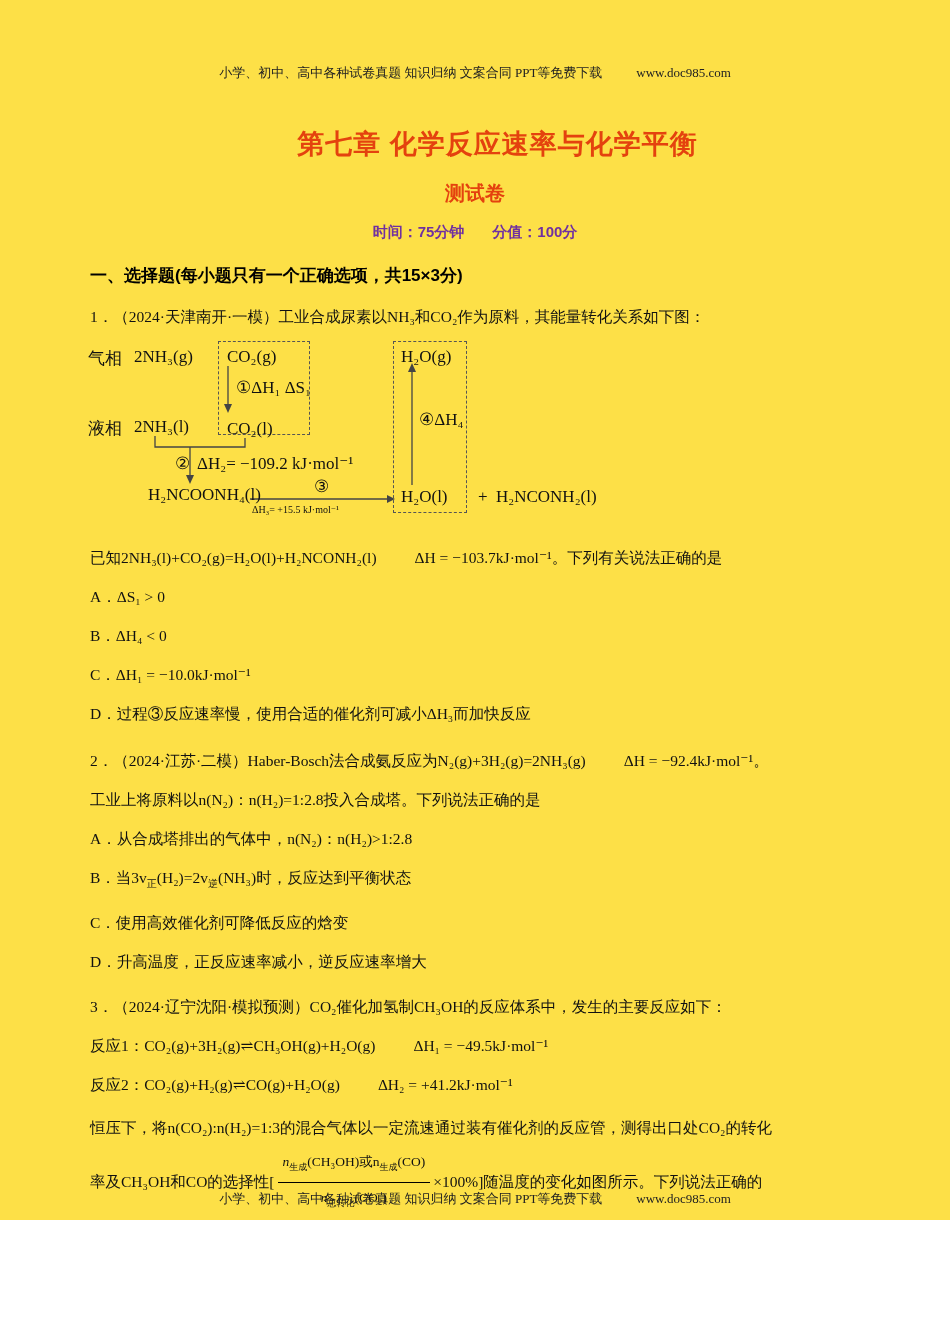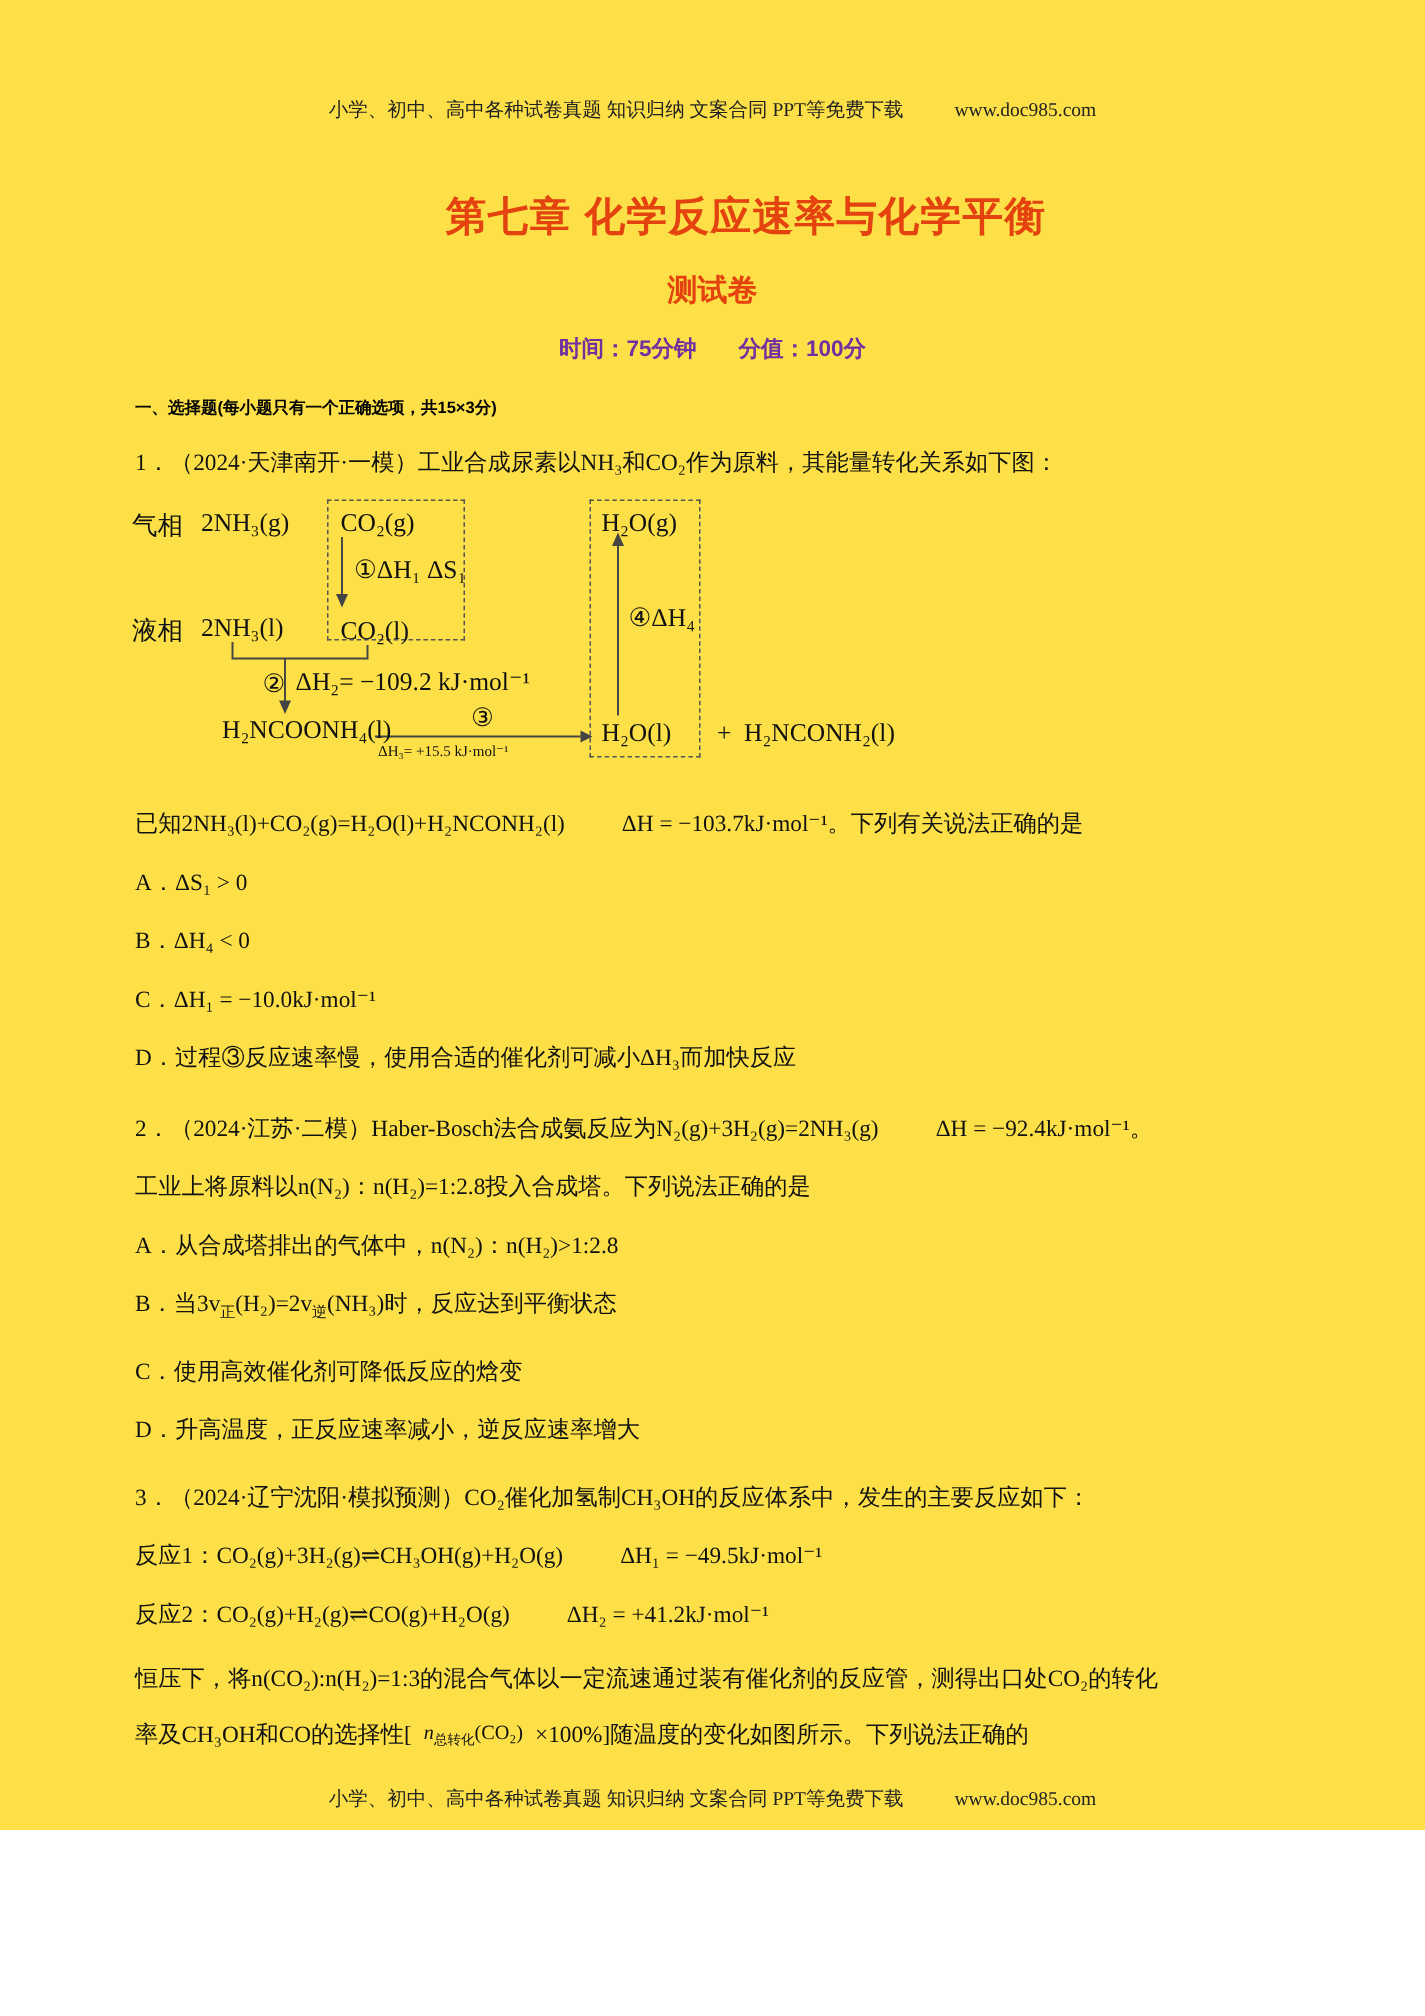--- a/index.html
+++ b/index.html
@@ -23,21 +23,21 @@
     font-family:"Liberation Sans","DejaVu Sans",sans-serif;
     font-weight:bold; font-size:20px; color:#e4420e;
   }
   .meta {
     margin-top:16px; text-align:center; font-weight:bold;
     font-family:"Liberation Sans","DejaVu Sans",sans-serif;
     font-size:15px; color:#7030a0;
   }
   .meta span + span { margin-left:28px; }
   .section-head {
-    margin-top:22px; font-weight:bold; font-size:11px;
+    margin-top:22px; font-weight:bold; font-size:17px;
     font-family:"Liberation Sans","DejaVu Sans",sans-serif; color:#000;
   }
   .line { margin-top:14px; line-height:25px; }
   .stem { margin-top:17px; line-height:25px; }
   .fm { font-family:"Liberation Serif","DejaVu Serif",serif; }
   .gap-l { margin-left:38px; }
 
   
   .diagram { position:relative; margin-top:10px; height:192px; width:770px; }
   .diagram .dpos { position:absolute; white-space:nowrap; font-size:17px; }
@@ -165,20 +165,21 @@
       <span>反应2：</span><span class="fm">CO₂(g)+H₂(g)⇌CO(g)+H₂O(g)</span><span class="fm gap-l">ΔH₂ = +41.2kJ·mol⁻¹</span>
     </div>
 
     <div class="line" style="margin-top:18px;">
       <span>恒压下，将</span><span class="fm">n(CO₂):n(H₂)=1:3</span><span>的混合气体以一定流速通过装有催化剂的反应管，测得出口处CO₂的转化</span>
     </div>
 
     <div class="frac-line">
       <span>率及CH₃OH和CO的选择性[</span>
       <span class="frac">
+        <span class="num"><i>n</i><sub>生成</sub><span>(CH₃OH)或n</span><sub>生成</sub><span>(CO)</span></span>
         <span class="den"><i>n</i><sub>总转化</sub><span>(CO₂)</span></span>
       </span>
       <span class="fm">×100%</span>
       <span>]随温度的变化如图所示。下列说法正确的</span>
     </div>
   </div>
 
   <div class="pg-footer">
     <span>小学、初中、高中各种试卷真题 知识归纳 文案合同 PPT等免费下载</span><span class="url">www.doc985.com</span>
   </div>

